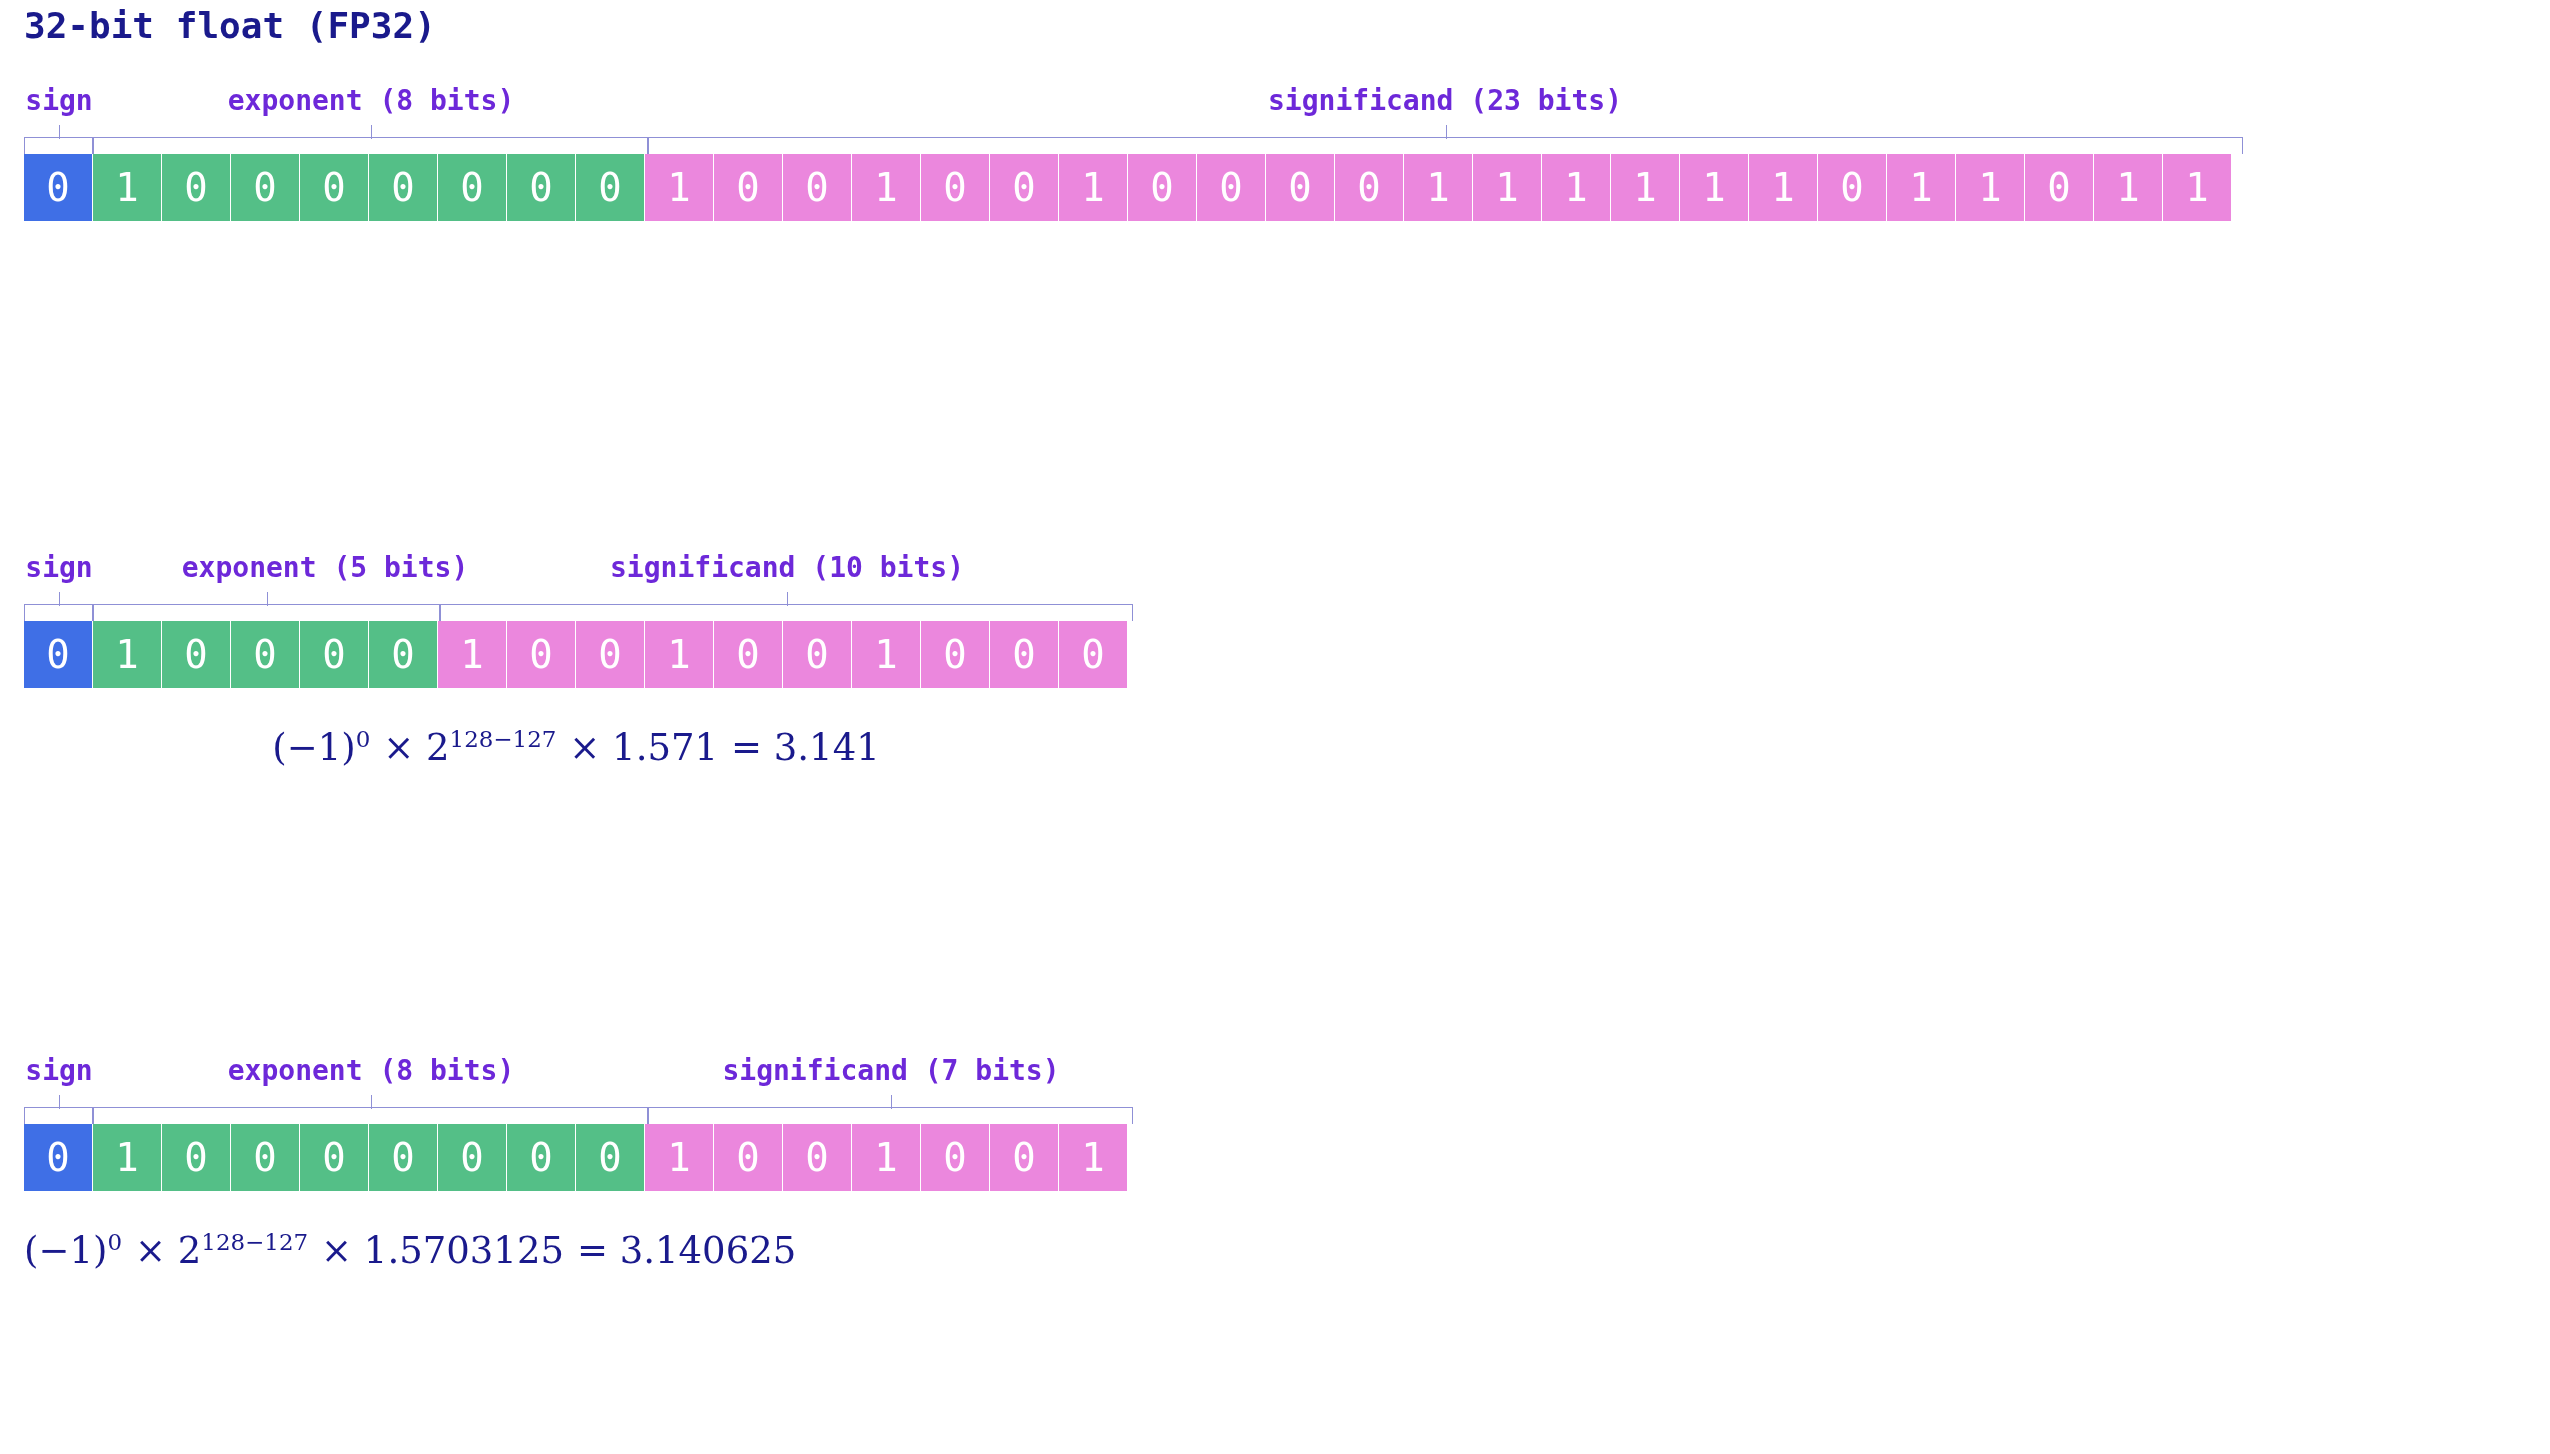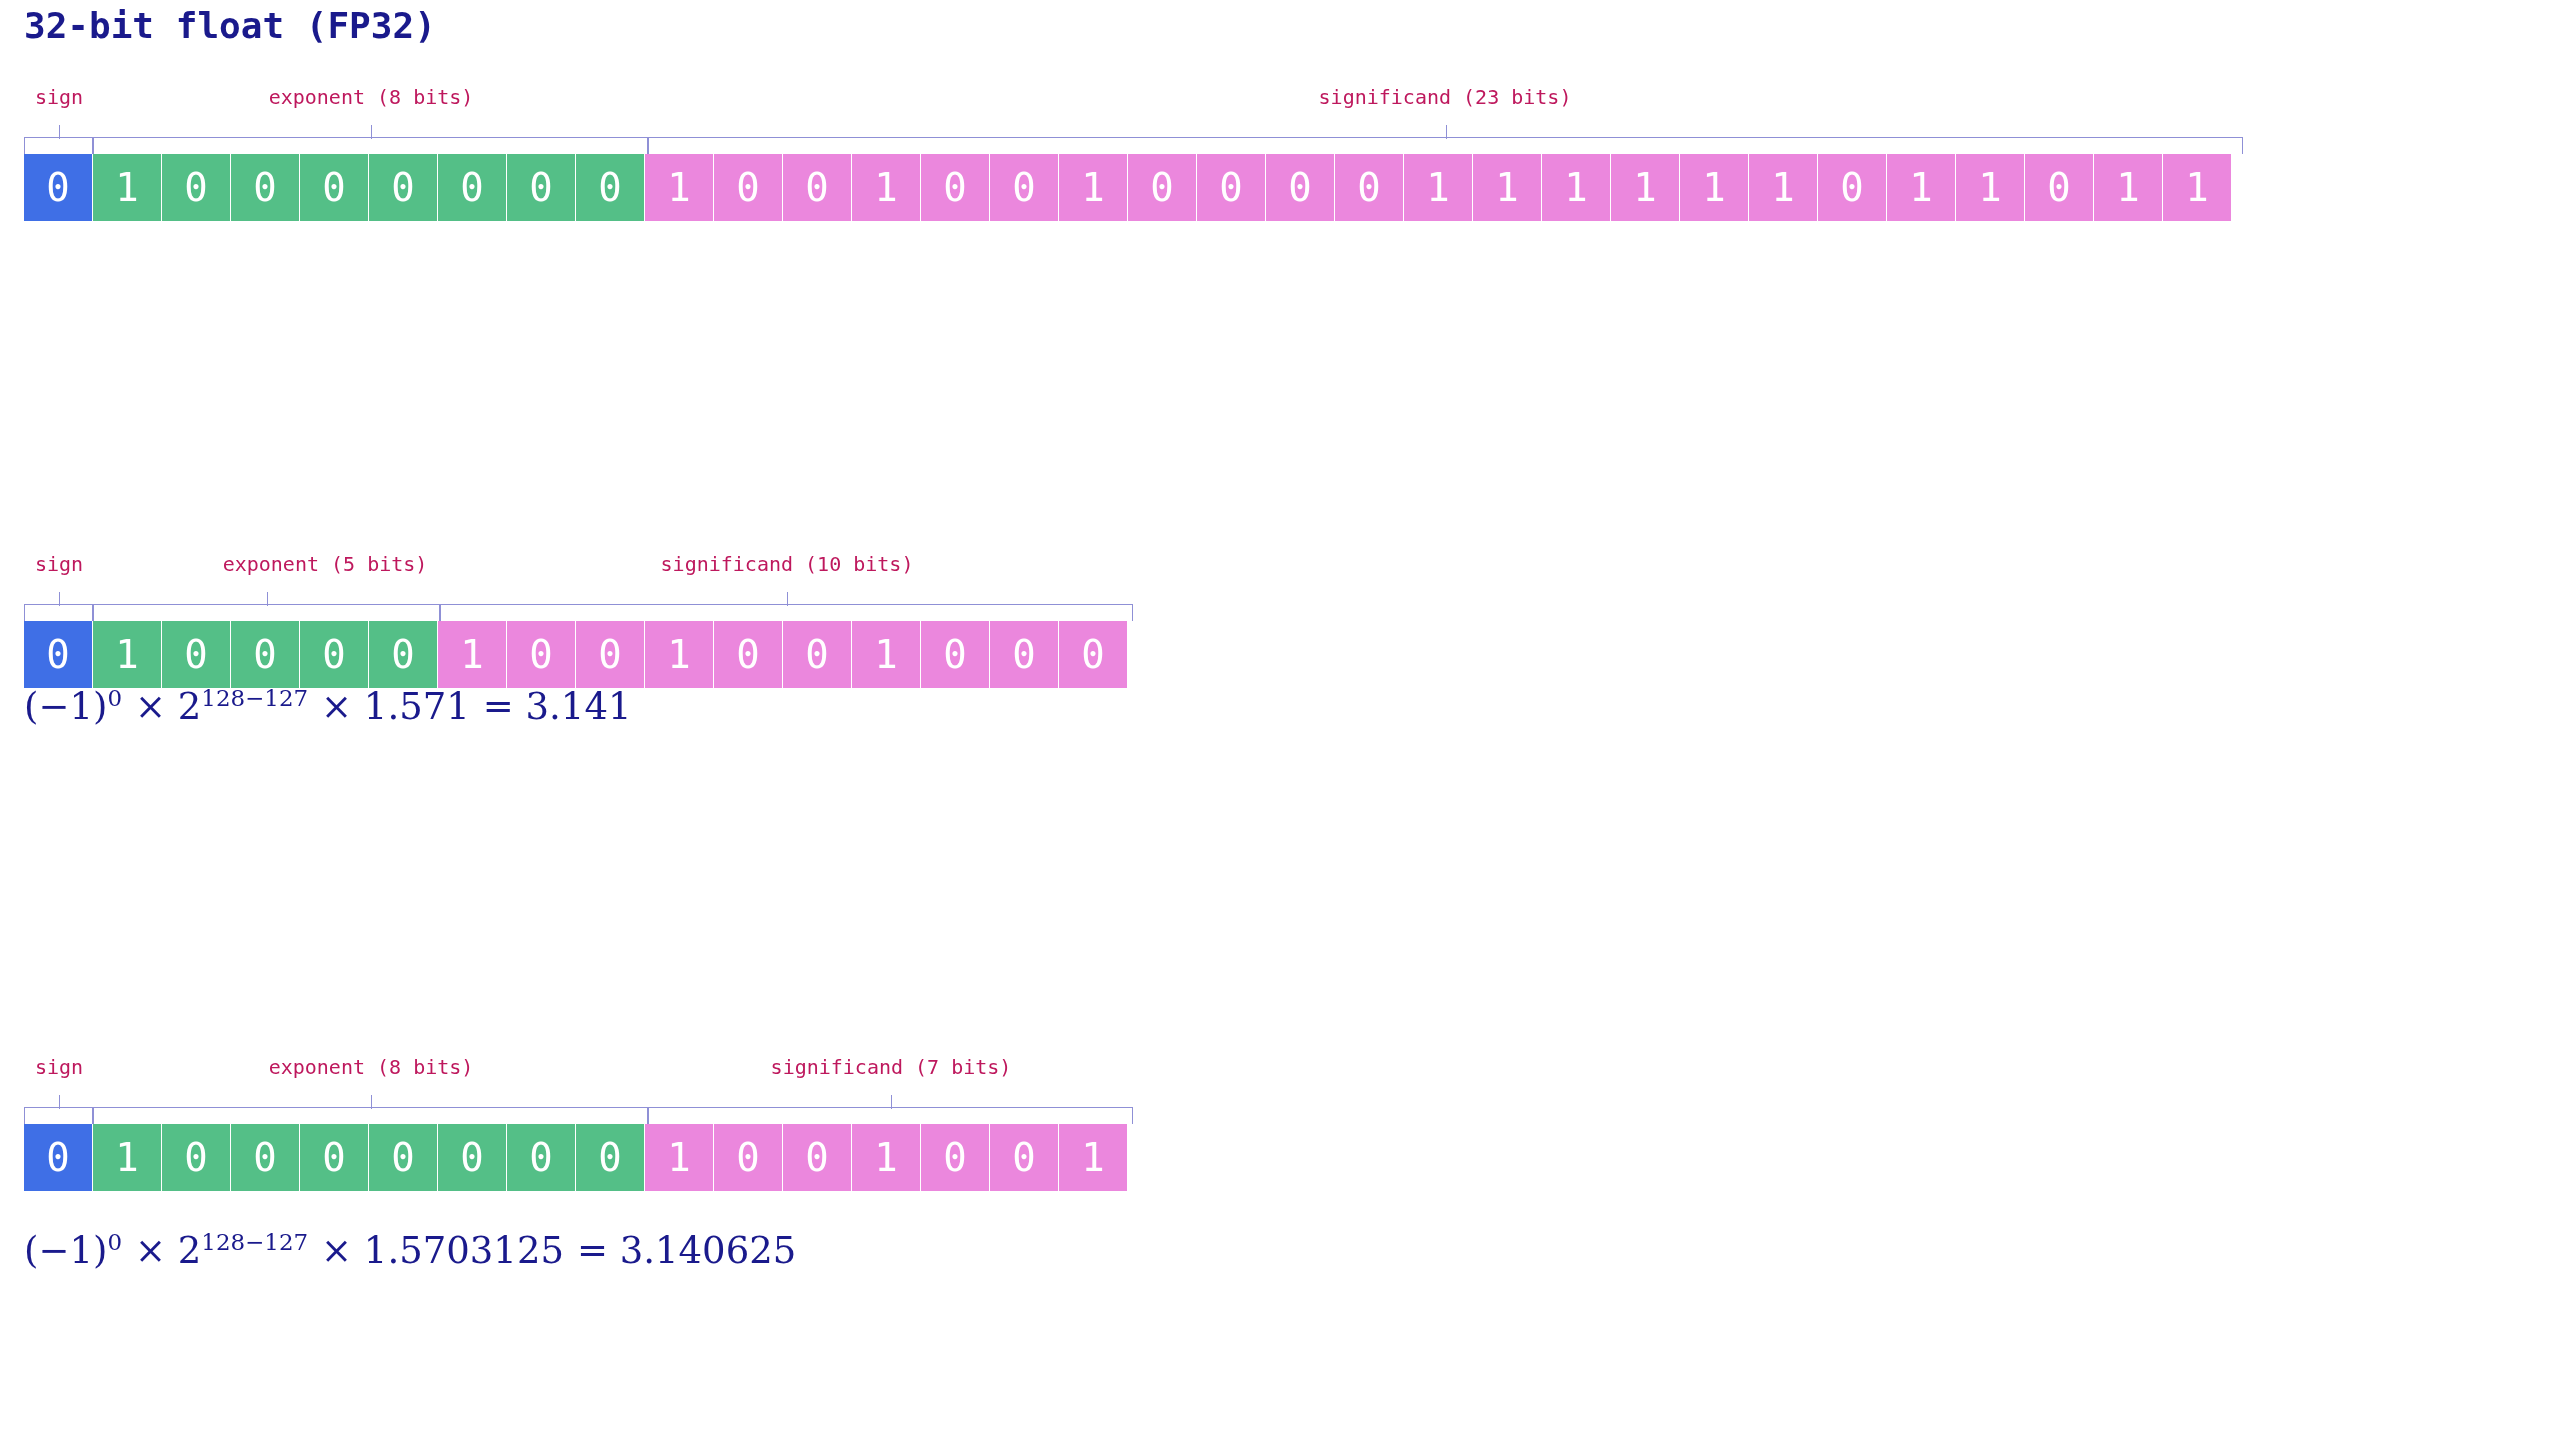--- a/index.html
+++ b/index.html
@@ -40,25 +40,26 @@
   
   .labels {
     position: relative;
     height: 43px;
     margin-top: 43px;
   }
   .field-label {
     position: absolute;
     top: 0;
     font-family: "DejaVu Sans Mono", "Liberation Mono", monospace;
-    font-size: 20px;
-    color: #be185d;
+    font-size: 28px;
+    color: #6d28d9;
     white-space: nowrap;
     transform: translateX(-50%);
     line-height: 1;
+    font-weight: bold;
   }
 
   
   .braces {
     position: relative;
     height: 24px;
   }
   .brace {
     position: absolute;
     bottom: 0;
@@ -202,21 +203,21 @@
         <div class="cell sig">0</div>
         <div class="cell sig">0</div>
         <div class="cell sig">1</div>
         <div class="cell sig">0</div>
         <div class="cell sig">0</div>
         <div class="cell sig">1</div>
         <div class="cell sig">0</div>
         <div class="cell sig">0</div>
         <div class="cell sig">0</div>
       </div>
-    <div class="formula" style="">(−1)<sup>0</sup><span class="sp"></span>× 2<sup>128−127</sup><span class="sp"></span>× 1.571<span class="sp"></span>= 3.141</div>
+    <div class="formula" style="margin-top:41px;text-align:center;">(−1)<sup>0</sup><span class="sp"></span>× 2<sup>128−127</sup><span class="sp"></span>× 1.571<span class="sp"></span>= 3.141</div>
   </div>
 
   <div class="section" id="sec-bf16" style="top:1014px;">
     <div class="labels">
       <span class="field-label" style="left: 35px;">sign</span>
       <span class="field-label" style="left: 347px;">exponent (8 bits)</span>
       <span class="field-label" style="left: 867px;">significand (7 bits)</span>
     </div>
     <div class="braces">
       <div class="brace" style="left: 0px; width: 69px;">

